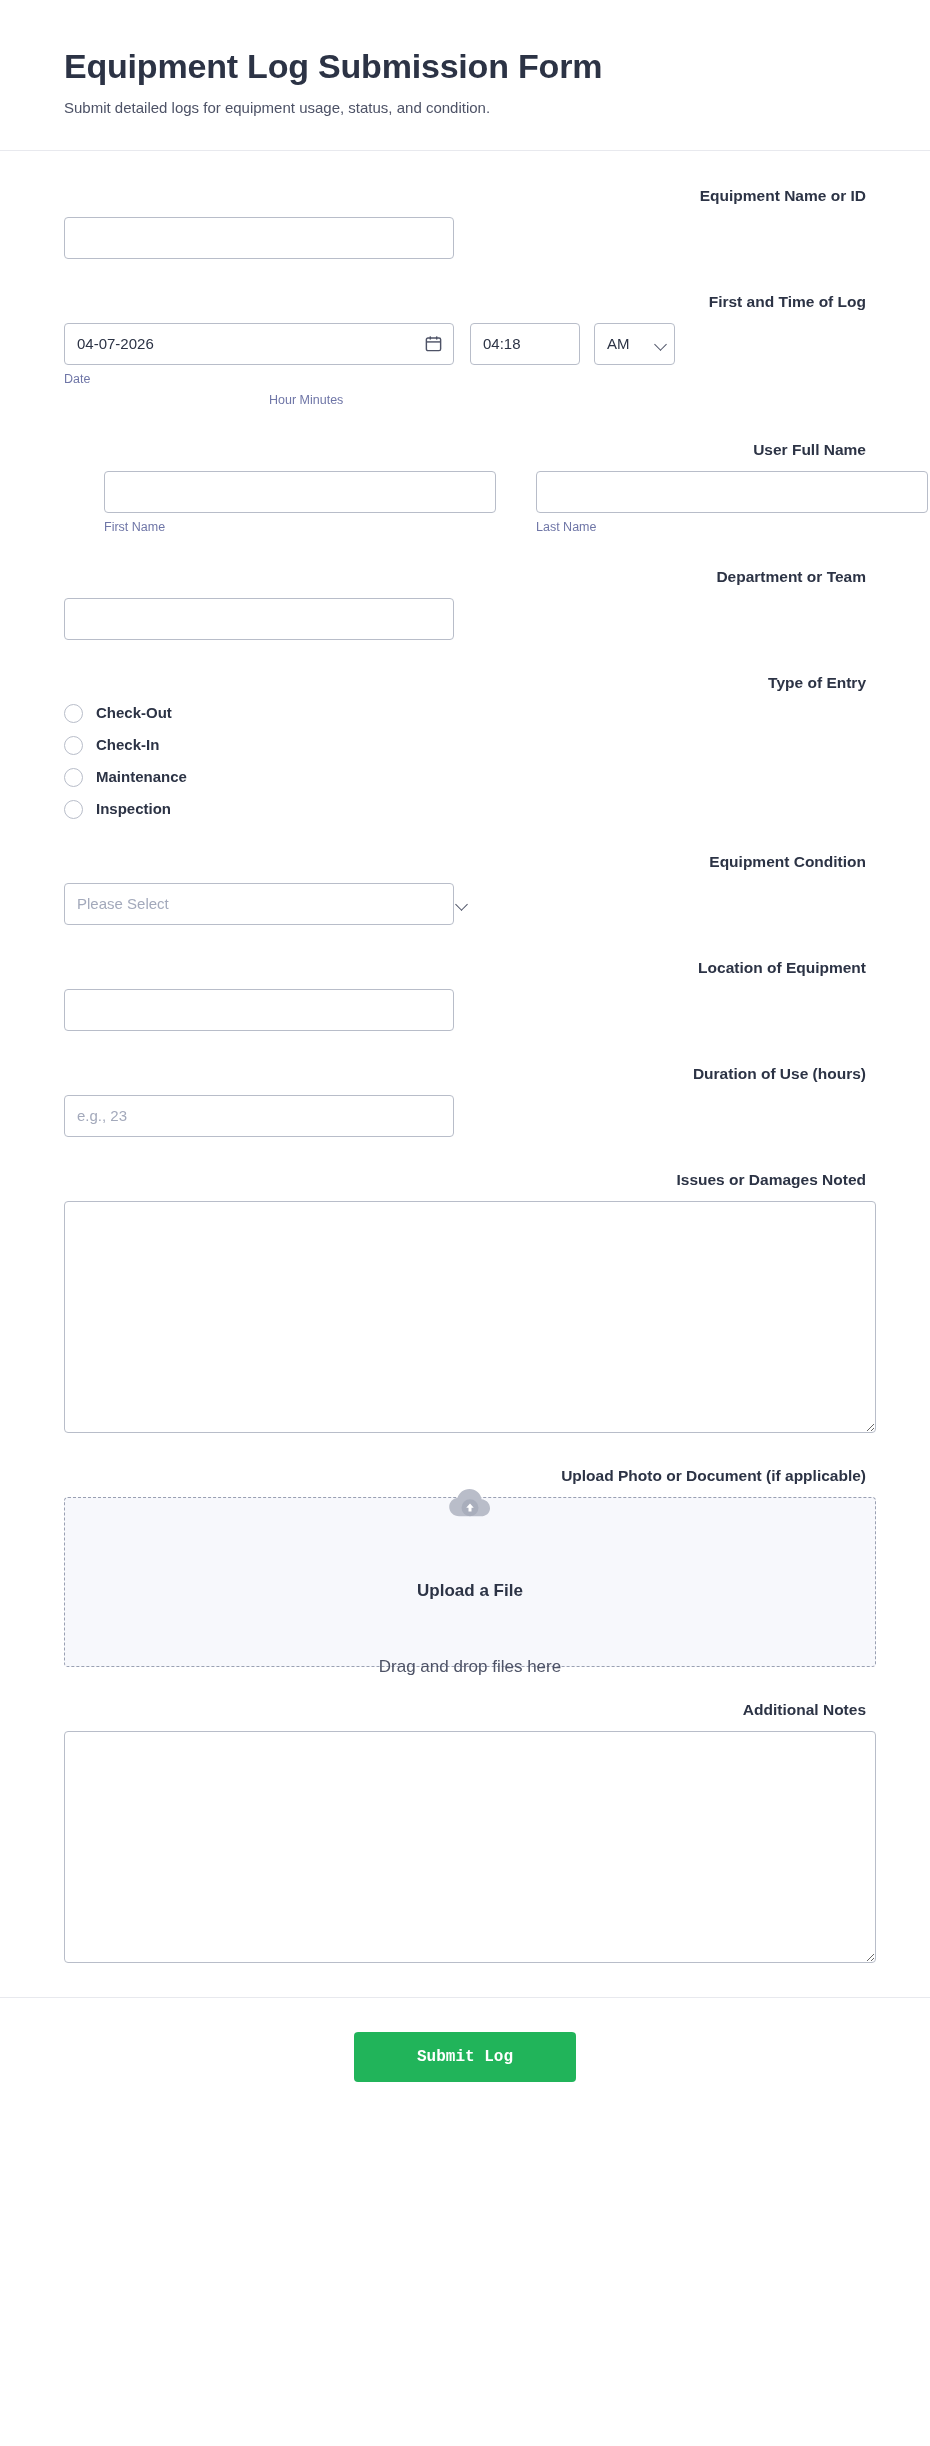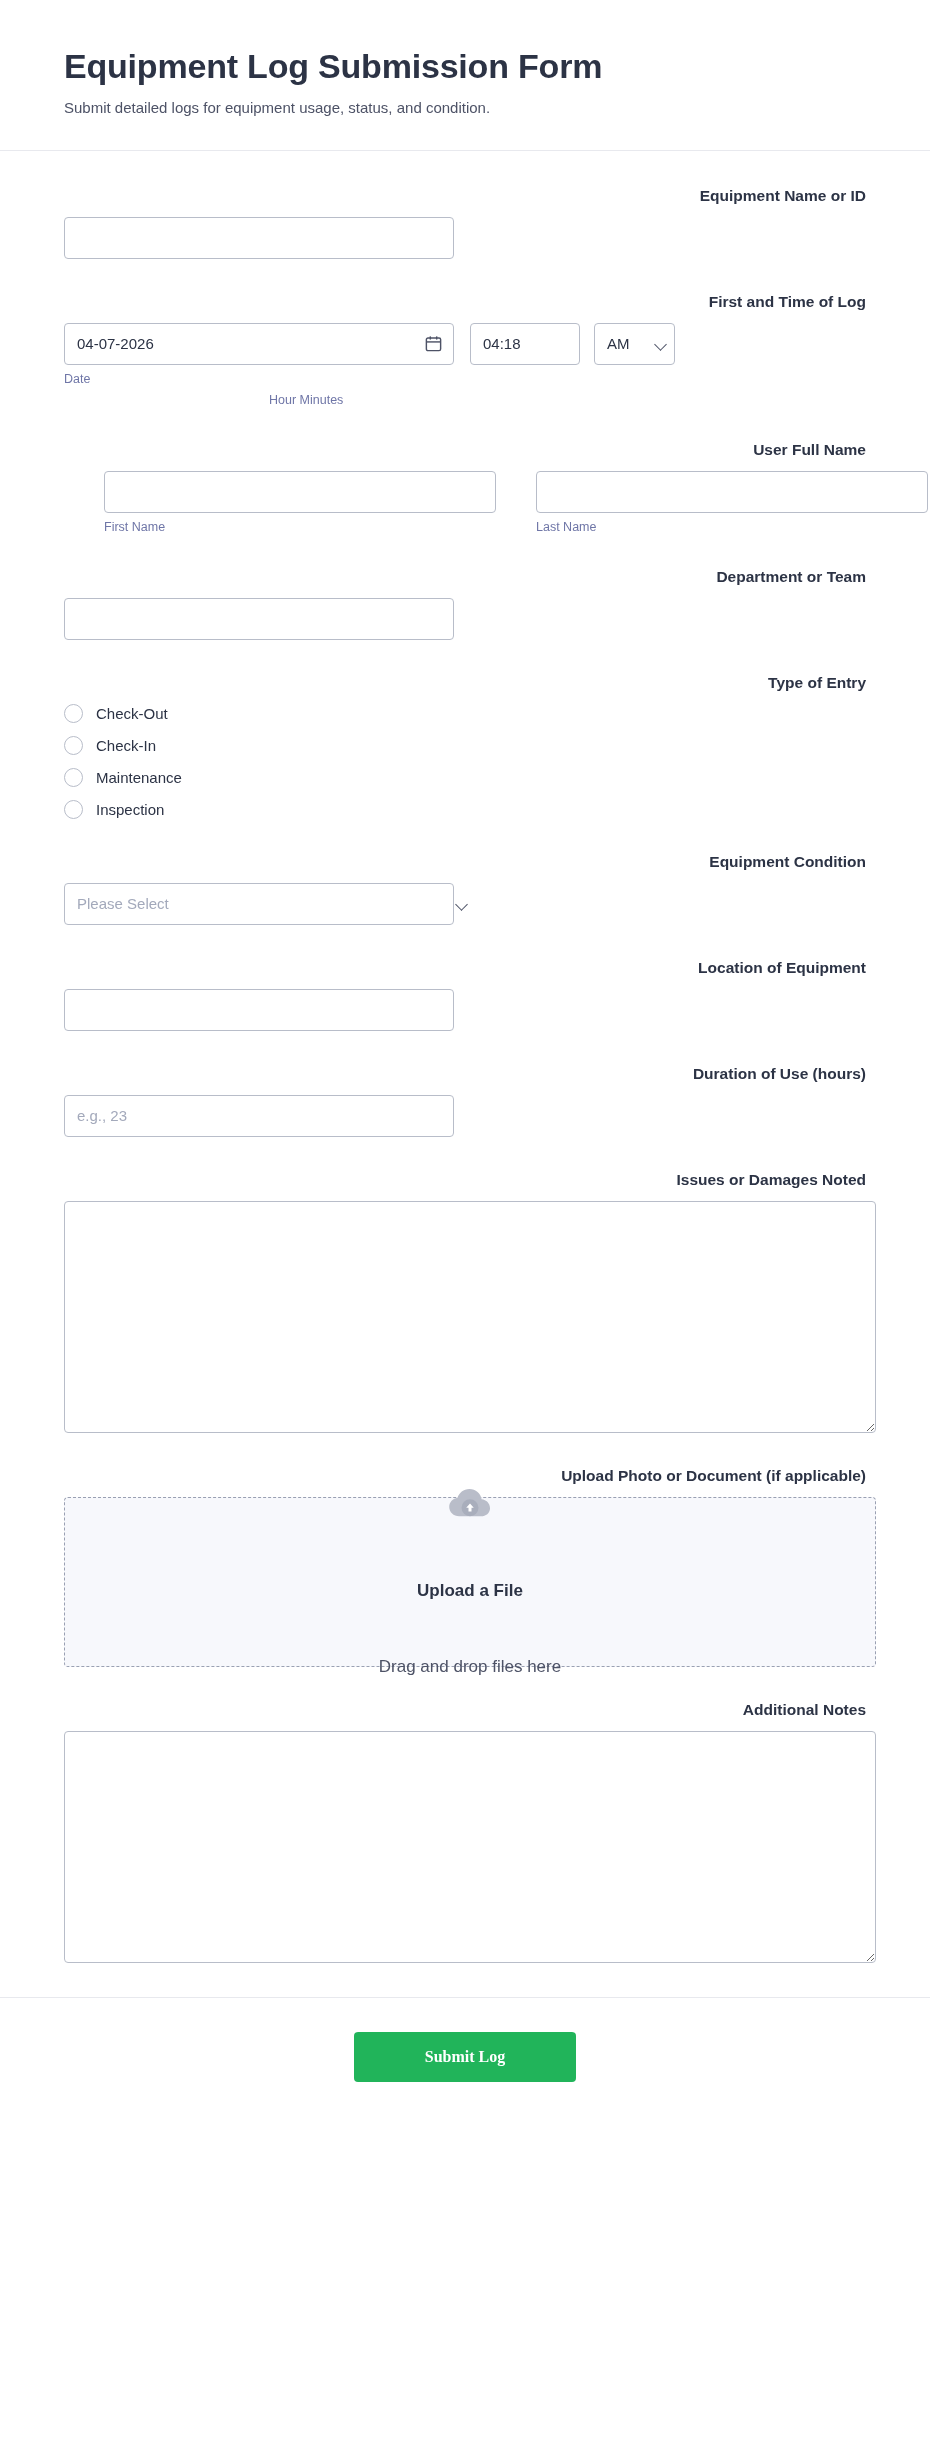--- a/index.html
+++ b/index.html
@@ -113,22 +113,23 @@
     pointer-events: none;
   }
   .hm-label { width: 205px; }
   
   .name-row { display: flex; gap: 40px; margin-left: 40px; }
   .name-col { width: 392px; }
   .name-col input { width: 392px; }
   
   .radio-row {
     display: flex;
-    align-items: center;
+    align-items: flex-start;
     margin-bottom: 13px;
+    font-weight: bold;
   }
   .radio-circle {
     width: 19px;
     height: 19px;
     border-radius: 50%;
     border: 1.5px solid #b8bdc9;
     background: #fff;
     margin-right: 13px;
     flex: none;
   }
@@ -199,21 +200,21 @@
     background: #21b45a;
     color: #ffffff;
     font-size: 16px;
     font-weight: bold;
     border: none;
     border-radius: 4px;
     padding: 0 38px;
     height: 50px;
     line-height: 50px;
     cursor: pointer;
-    font-family: Liberation Serif, serif;
+    font-family: Liberation Mono, monospace;
     min-width: 222px;
   }
 </style>
 </head>
 <body>
 
 <div class="form-wrap">
 
   <div class="form-header">
     <h1 class="form-title">Equipment Log Submission Form</h1>

